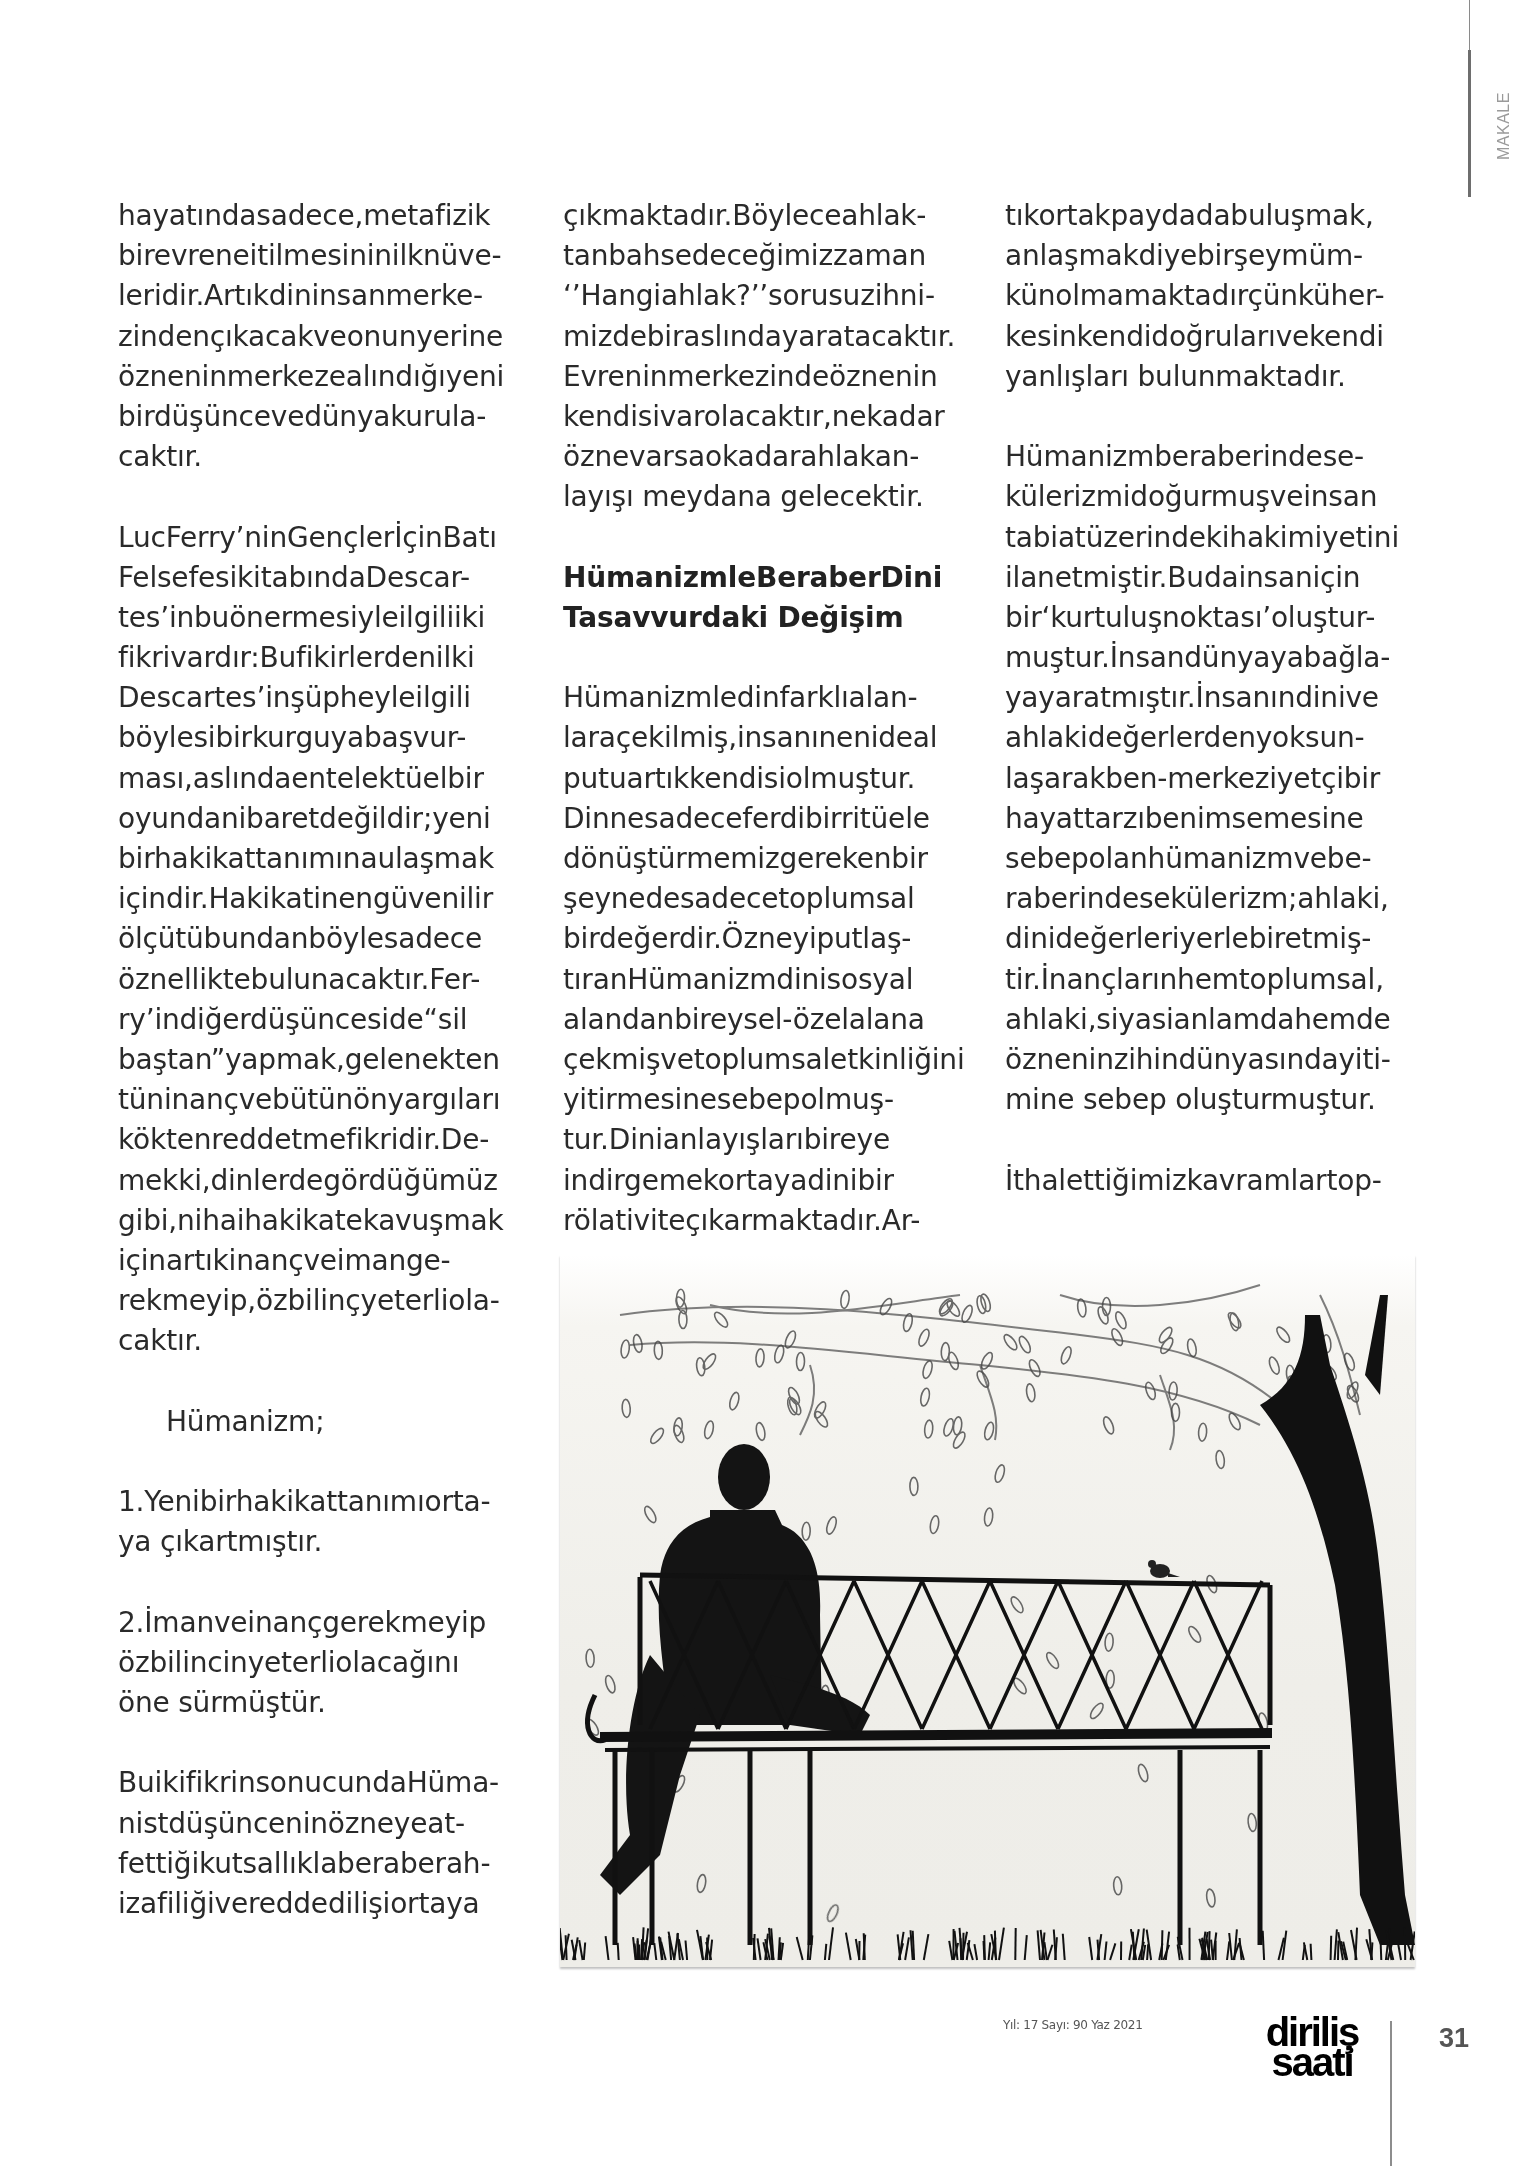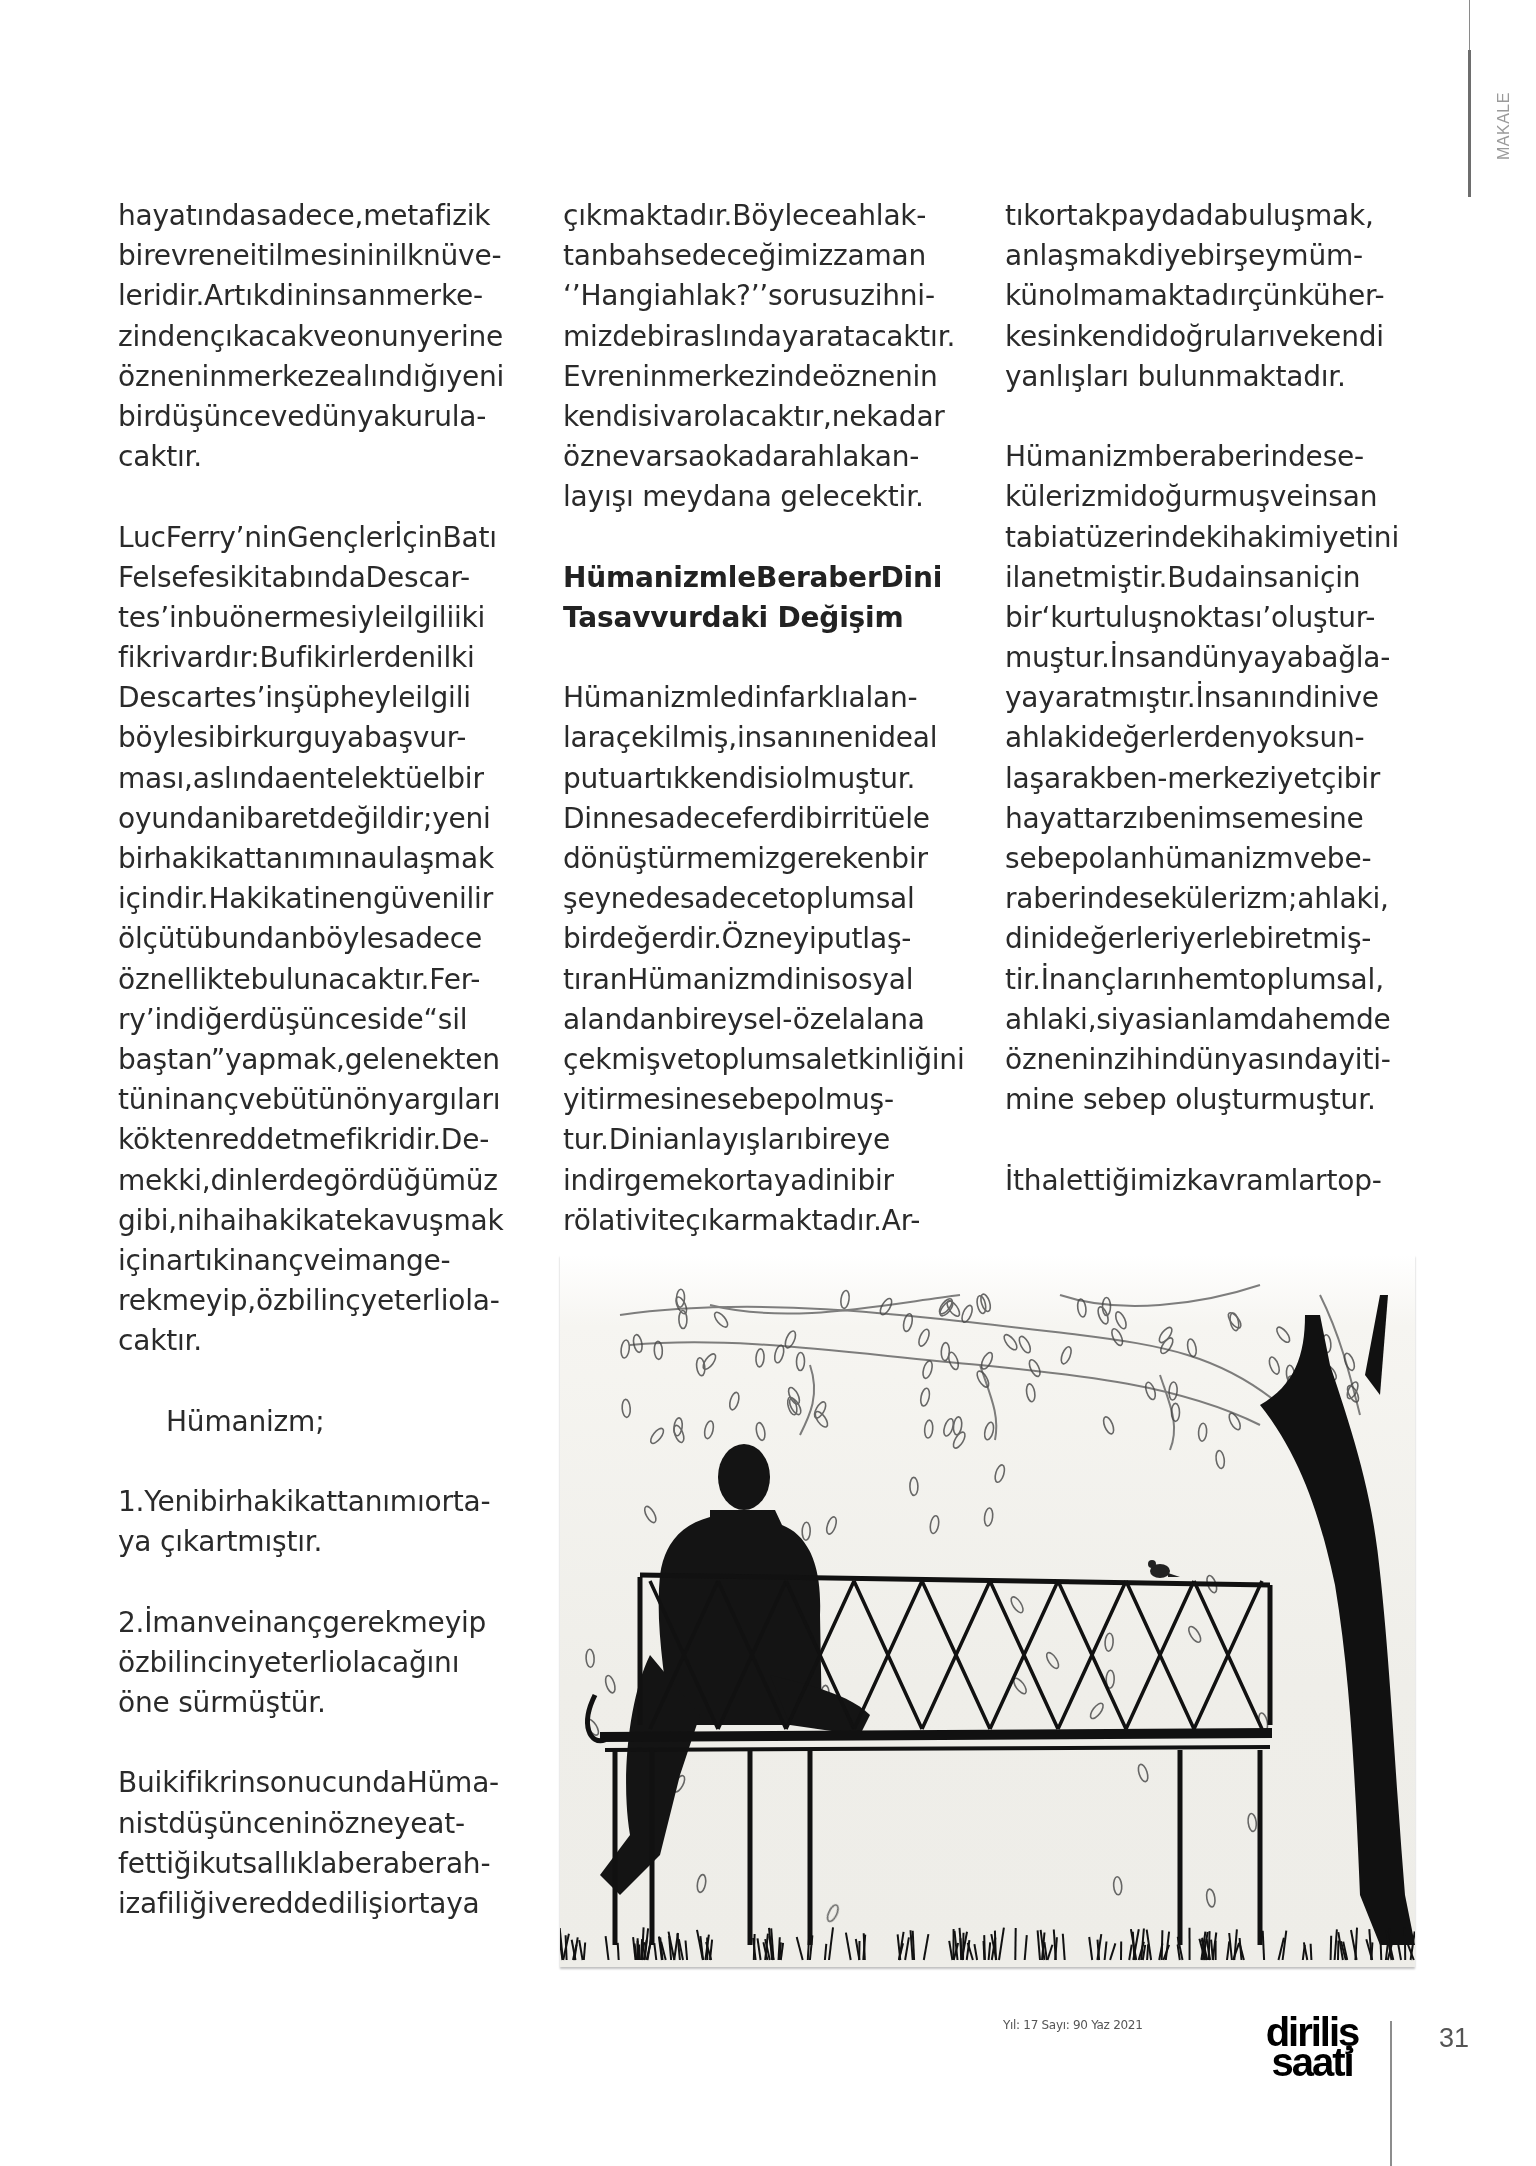--- a/index.html
+++ b/index.html
@@ -29,21 +29,21 @@
   #illustration svg { width: 100%; height: 100%; display: block; }
 
   #footer-issue { position: absolute; left: 1003px; top: 2018px; font-size: 12px; color: #555; letter-spacing: -0.3px;
                   font-family: "DejaVu Sans", sans-serif; }
   #footer-logo { position: absolute; left: 1252px; top: 2017px; width: 120px; text-align: center;
                  font-family: "Liberation Sans", sans-serif; font-weight: bold; color: #000000; line-height: 30px;
                  font-size: 40px; letter-spacing: -2px; }
   #footer-logo span { display: block; }
   #footer-rule { position: absolute; left: 1390px; top: 2021px; width: 2px; height: 145px; background: #8d8d8d; }
   #page-number { position: absolute; left: 1439px; top: 2023px; font-family: "Liberation Sans", sans-serif;
-                 font-weight: normal; font-size: 27px; color: #555; }
+                 font-weight: bold; font-size: 27px; color: #555; }
 </style>
 </head>
 <body>
 
 <div id="section-rule-thin"></div>
 <div id="section-rule-thick"></div>
 <div id="section-label">MAKALE</div>
 
 <div id="col-left" class="col">
     <div>

